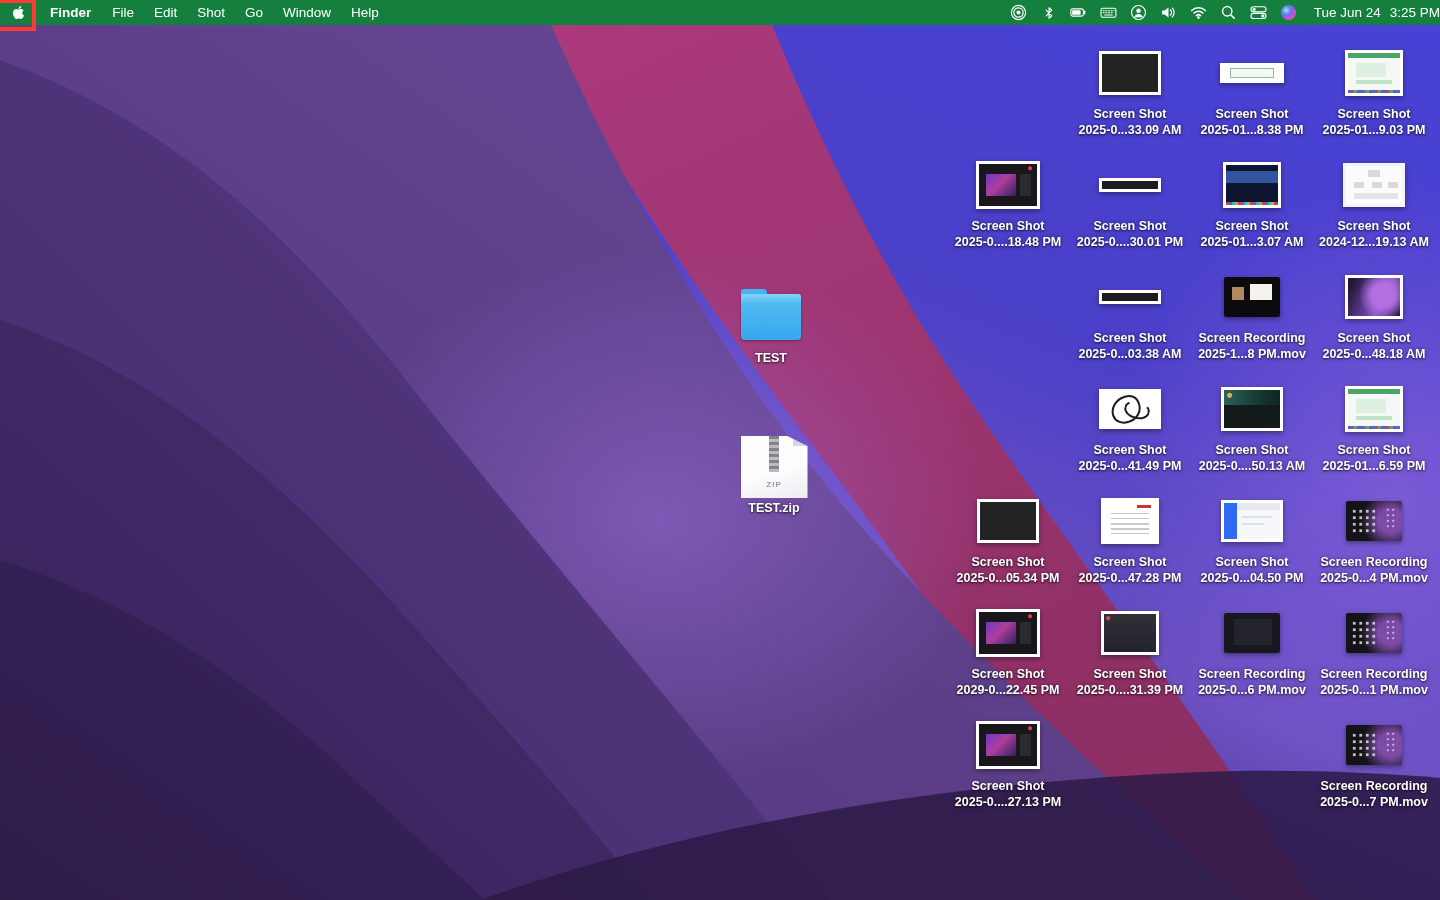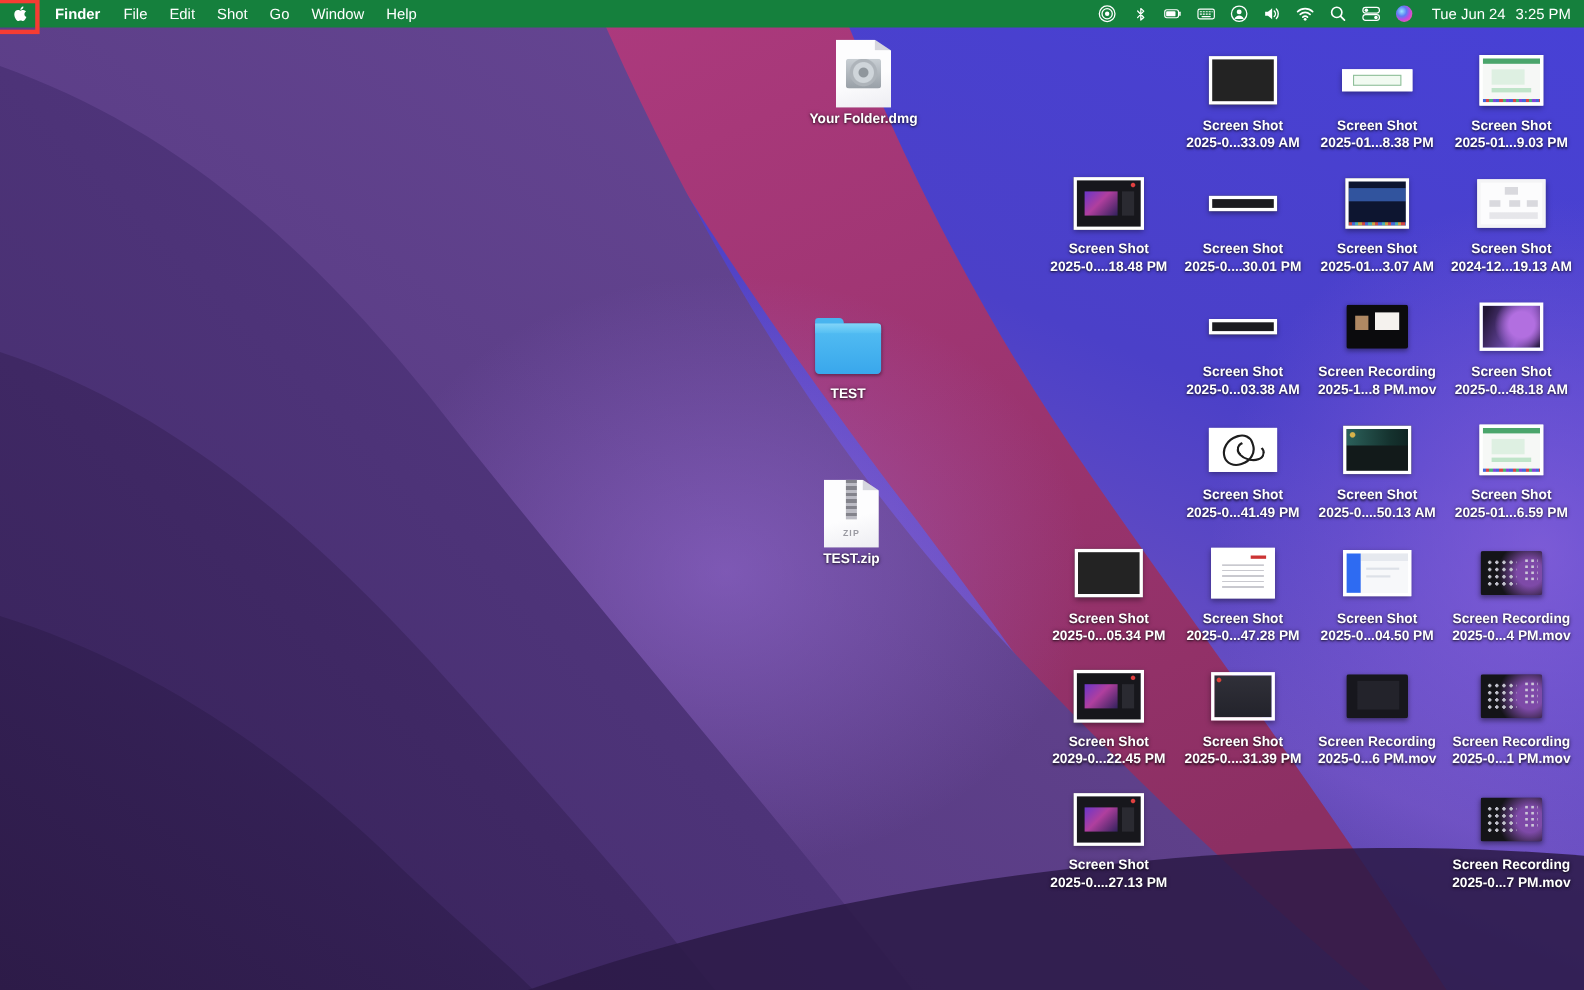--- a/index.html
+++ b/index.html
@@ -10,21 +10,21 @@
   
   .menubar{position:absolute;top:0;left:0;right:0;height:25px;z-index:5;
     background:#15803d;display:flex;align-items:center;justify-content:space-between;
     color:#fff;font-size:13.5px;}
   .mb-left{display:flex;align-items:center;height:100%;}
   .apple-wrap{position:relative;width:36px;height:25px;display:flex;align-items:center;justify-content:center;}
   .apple-wrap svg{width:13px;height:15px;}
   .red-box{position:absolute;left:-6px;top:-1px;width:34px;height:24px;border:4px solid #f63c33;z-index:9;pointer-events:none;}
   .menu{padding:0 10px;height:100%;display:flex;align-items:center;}
   .menu.app-name{font-weight:700;padding:0 11px 0 14px;}
-  .mb-right{display:flex;align-items:center;height:100%;padding-right:12px;}
+  .mb-right{display:flex;align-items:center;height:100%;}
   .sicon{width:30px;height:100%;display:flex;align-items:center;justify-content:center;}
   .sicon svg{width:17px;height:17px;}
   .sicon.narrow svg{width:14px;height:16px;}
   .clock{display:flex;gap:9px;margin-left:10px;font-size:13.5px;font-weight:400;}
 
   
   #icons-layer{position:absolute;inset:0;z-index:2;}
   .di{position:absolute;width:126px;display:flex;flex-direction:column;align-items:center;cursor:default;}
   .thumb{height:62px;display:flex;align-items:center;justify-content:center;margin-bottom:3px;}
   .label{text-align:center;color:#fff;font-size:12.5px;line-height:15.5px;font-weight:700;
@@ -100,21 +100,21 @@
     linear-gradient(#23232b,#23232b) 10px 6px/38px 26px no-repeat,#17171d;}
 
   
   .k-folder{width:60px;height:46px;border-radius:2px 4px 4px 4px;box-shadow:0 1px 3px rgba(0,0,0,.35);
     background:linear-gradient(180deg,#55bff3 0%,#39a7ec 100%);}
   .k-folder::before{content:"";position:absolute;top:-5px;left:0;width:26px;height:7px;background:#48b4ef;border-radius:3px 4px 0 0;}
   .k-folder::after{content:"";position:absolute;top:0;left:0;right:0;height:9px;
     background:linear-gradient(180deg,#82d5f8,#55bff3);border-radius:0 3px 0 0;}
 
   
-  .k-dmg,.k-zip,.k-doc-text{width:50px;height:62px;box-shadow:none;
+  .k-dmg,.k-zip,.k-doc-text{width:67px;height:62px;box-shadow:none;
     background:linear-gradient(165deg,#fdfdfe 55%,#ededf2);
     clip-path:polygon(0 0,70% 0,100% 16%,100% 100%,0 100%);
     filter:drop-shadow(0 2px 3px rgba(0,0,0,.35));}
   .k-dmg::before,.k-zip::before,.k-doc-text::before{content:"";position:absolute;right:0;top:0;
     width:15px;height:10px;background:#d6d6de;clip-path:polygon(0 0,100% 100%,0 100%);}
   .k-dmg::after{content:"";position:absolute;left:50%;top:50%;transform:translate(-50%,-50%);
     width:32px;height:27px;border-radius:3px;
     background:radial-gradient(circle at 50% 46%,#8f969c 0 4px,#cfd5da 5px 9px,#aeb4ba 10px 12px,transparent 13px),
     linear-gradient(#c9cfd4,#989fa6);}
   .k-zip::after{content:"";position:absolute;left:50%;top:0;transform:translateX(-50%);
@@ -266,31 +266,20 @@
           </svg>
       </span>
       <span class="clock">
         <span>Tue Jun 24</span>
         <span>3:25 PM</span>
       </span>
     </div>
   </header>
 
   <div id="icons-layer">
-      <div class="di" style="left: 722px; top: 36px;">
-      <div class="thumb">
-        <div class="art k-dmg">
-          <span class="badge"></span>
-        </div>
-      </div>
-      <div class="label">
-        <span class="l1">Your Folder.dmg</span>
-          <span class="l2"></span>
-      </div>
-    </div>
       <div class="di" style="left: 708px; top: 286px;">
       <div class="thumb">
         <div class="art k-folder">
           <span class="badge"></span>
         </div>
       </div>
       <div class="label">
         <span class="l1">TEST</span>
           <span class="l2"></span>
       </div>

